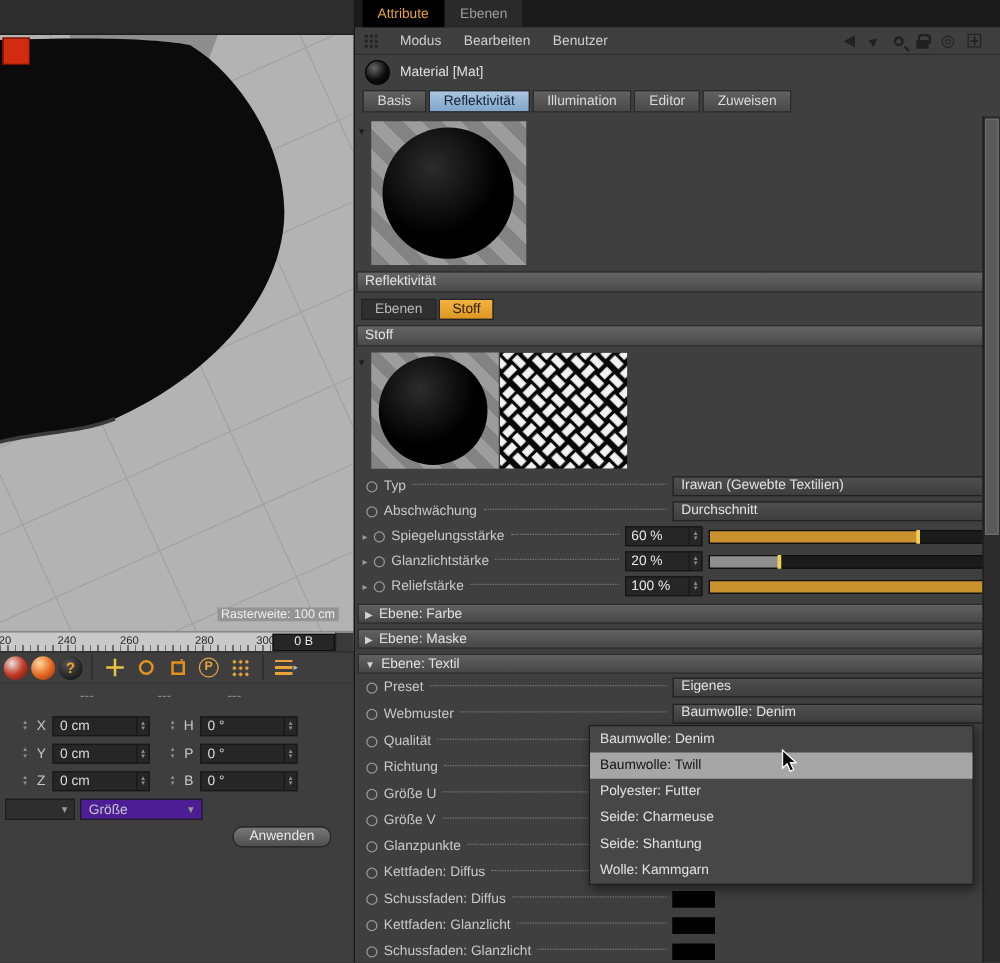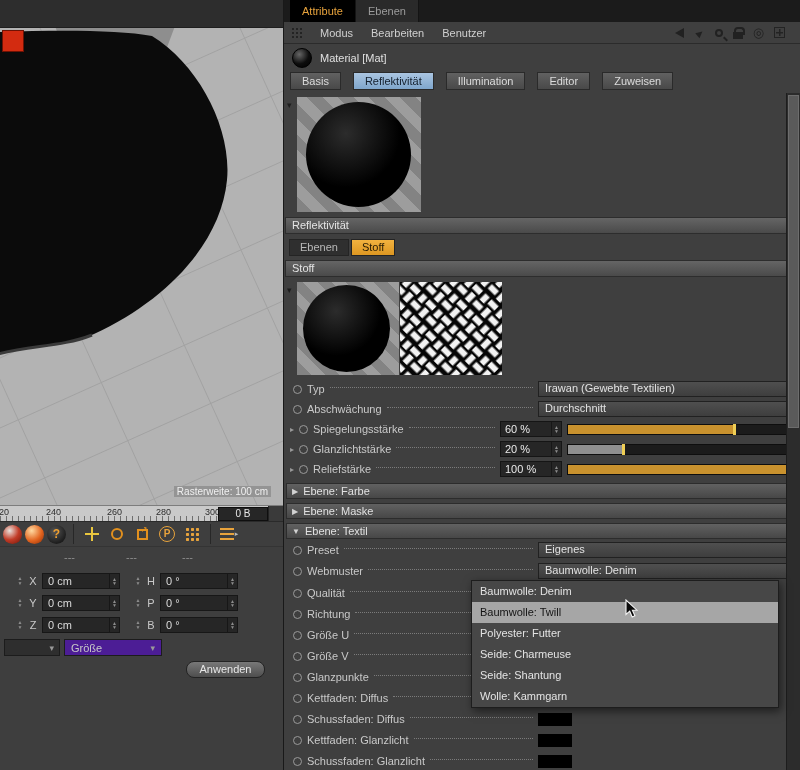--- a/index.html
+++ b/index.html
@@ -65,21 +65,21 @@
   .mi-mag:after{content:"";position:absolute;left:6px;top:7px;width:5px;height:2px;background:#212121;transform:rotate(45deg)}
   .mi-lock{width:10px;height:7px;background:#212121;position:relative;margin-top:5px}
   .mi-lock:before{content:"";position:absolute;left:1.5px;top:-5px;width:7px;height:6px;border:2px solid #212121;border-bottom:none;border-radius:4px 4px 0 0}
   .mi-target{color:#212121;font-size:13px;line-height:13px}
   .mi-plusgrid{width:11px;height:11px;border:1.5px solid #232323;background:linear-gradient(#232323,#232323) center/7px 1.5px no-repeat,linear-gradient(#232323,#232323) center/1.5px 7px no-repeat}
 
   .ap-mat{position:absolute;left:0;top:44px;width:100%;height:27px;display:flex;align-items:center;padding:0 8px;gap:8px}
   .mat-sphere{width:20px;height:20px;border-radius:50%;background:radial-gradient(circle at 35% 30%,#666 0%,#0d0d0d 55%,#000 100%);border:1px solid #000;flex:none}
   .mat-title{color:#e0e0e0}
 
-  .ap-mtabs{position:absolute;left:6px;top:72px;height:18px;display:flex;gap:12px}
+  .ap-mtabs{position:absolute;left:6px;top:72px;height:18px;display:flex;gap:2px}
   .mtab{height:18px;line-height:16px;padding:0 11px;background:linear-gradient(#616161,#494949);border:1px solid #2a2a2a;color:#dcdcdc}
   .mtab.sel{background:linear-gradient(#aac5e1,#7fa6cc);color:#131f2d}
 
   .tri-exp{position:absolute;left:3px;color:#1d1d1d;font-size:9px}
   .preview1{position:absolute;left:13px;top:97px;width:124px;height:115px;background:repeating-linear-gradient(45deg,#838383 0 11px,#9d9d9d 11px 22px)}
   .pball{position:absolute;border-radius:50%;background:radial-gradient(circle at 38% 30%,#2c2c2c 0%,#000 55%)}
   .hbar{position:absolute;left:1px;width:515px;height:17px;background:linear-gradient(#656565,#4a4a4a);border:1px solid #2d2d2d;line-height:15px;padding-left:6px;color:#e4e4e4}
   .ltabs{position:absolute;left:5px;top:239px;height:18px;display:flex;gap:2px}
   .ltab{height:17px;line-height:15px;padding:0 10px;border:1px solid #242424;background:#2f2f2f;color:#b9b9b9}
   .ltab.sel{background:linear-gradient(#f2b23f,#dd9722);color:#261b05}
@@ -139,21 +139,21 @@
       <path d="M-2,326 C30,317 62,319 92,307" stroke="#3a3a3a" stroke-width="3" fill="none"></path>
     </svg>
     <div class="red-chip"></div>
     <div class="raster-label">Rasterweite: 100 cm</div>
   </div>
 
   <div class="vp-ruler">
     <div class="ruler-ticks"></div>
     <span class="ruler-num" style="left:-6px">220</span>
     <span class="ruler-num" style="left:46px">240</span>
-    <span class="ruler-num" style="left:107px">260</span>
+    <span class="ruler-num" style="left:96px">260</span>
     <span class="ruler-num" style="left:156px">280</span>
     <span class="ruler-num" style="left:205px">300</span>
     <div class="ruler-field">0 B</div>
     <div class="ruler-corner"></div>
   </div>
 
   <div class="vp-toolbar">
     <div class="ball red"></div>
     <div class="ball orange"></div>
     <div class="ball q">?</div>

